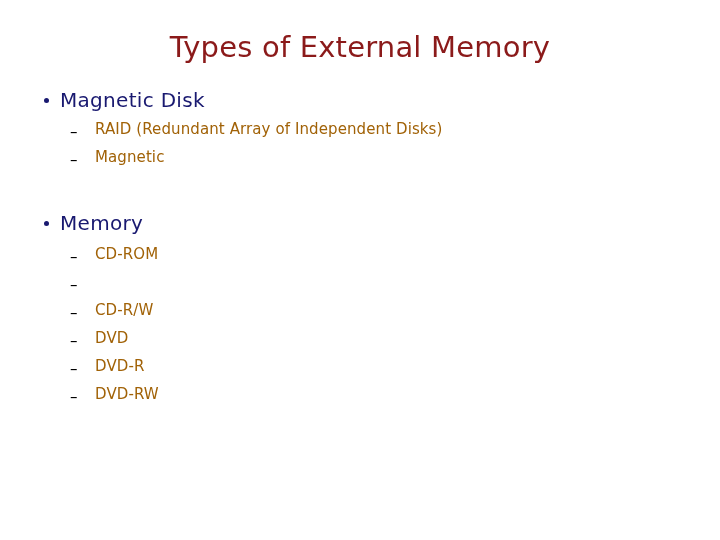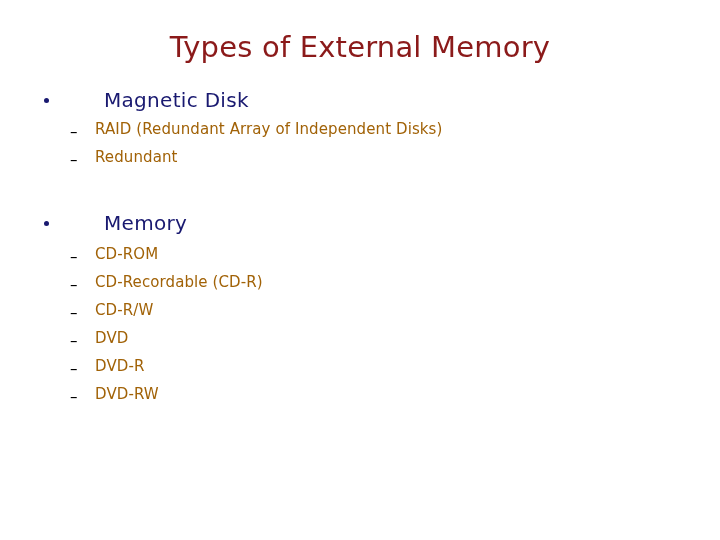--- a/index.html
+++ b/index.html
@@ -55,21 +55,21 @@
   .l1-marker {
     position: absolute;
     left: 44px;
     top: 10px;
     width: 5px;
     height: 5px;
     border-radius: 50%;
     background: #191970;
   }
   .l1-label {
-    margin-left: 104px;
+    margin-left: 60px;
     font-family: "DejaVu Sans", sans-serif;
     font-size: 20px;
     line-height: 24px;
     font-weight: 400;
     letter-spacing: 0.3px;
     color: #191970;
     white-space: nowrap;
   }
 
   
@@ -125,21 +125,21 @@
 
       <div class="l2-list">
 
         <div class="l2-row">
           <span class="l2-marker">–</span>
           <span class="l2-label">RAID (Redundant Array of Independent Disks)</span>
         </div>
 
         <div class="l2-row">
           <span class="l2-marker">–</span>
-          <span class="l2-label">Redundant</span>
+          <span class="l2-label">Magnetic</span>
         </div>
 
       </div>
     </div>
 
     <div class="group group-optical">
 
       <div class="l1-row">
         <span class="l1-marker"></span>
         <span class="l1-label">Memory</span>
@@ -147,21 +147,20 @@
 
       <div class="l2-list l2-list-optical">
 
         <div class="l2-row">
           <span class="l2-marker">–</span>
           <span class="l2-label">CD-ROM</span>
         </div>
 
         <div class="l2-row">
           <span class="l2-marker">–</span>
-          <span class="l2-label">CD-Recordable (CD-R)</span>
         </div>
 
         <div class="l2-row">
           <span class="l2-marker">–</span>
           <span class="l2-label">CD-R/W</span>
         </div>
 
         <div class="l2-row">
           <span class="l2-marker">–</span>
           <span class="l2-label">DVD</span>

